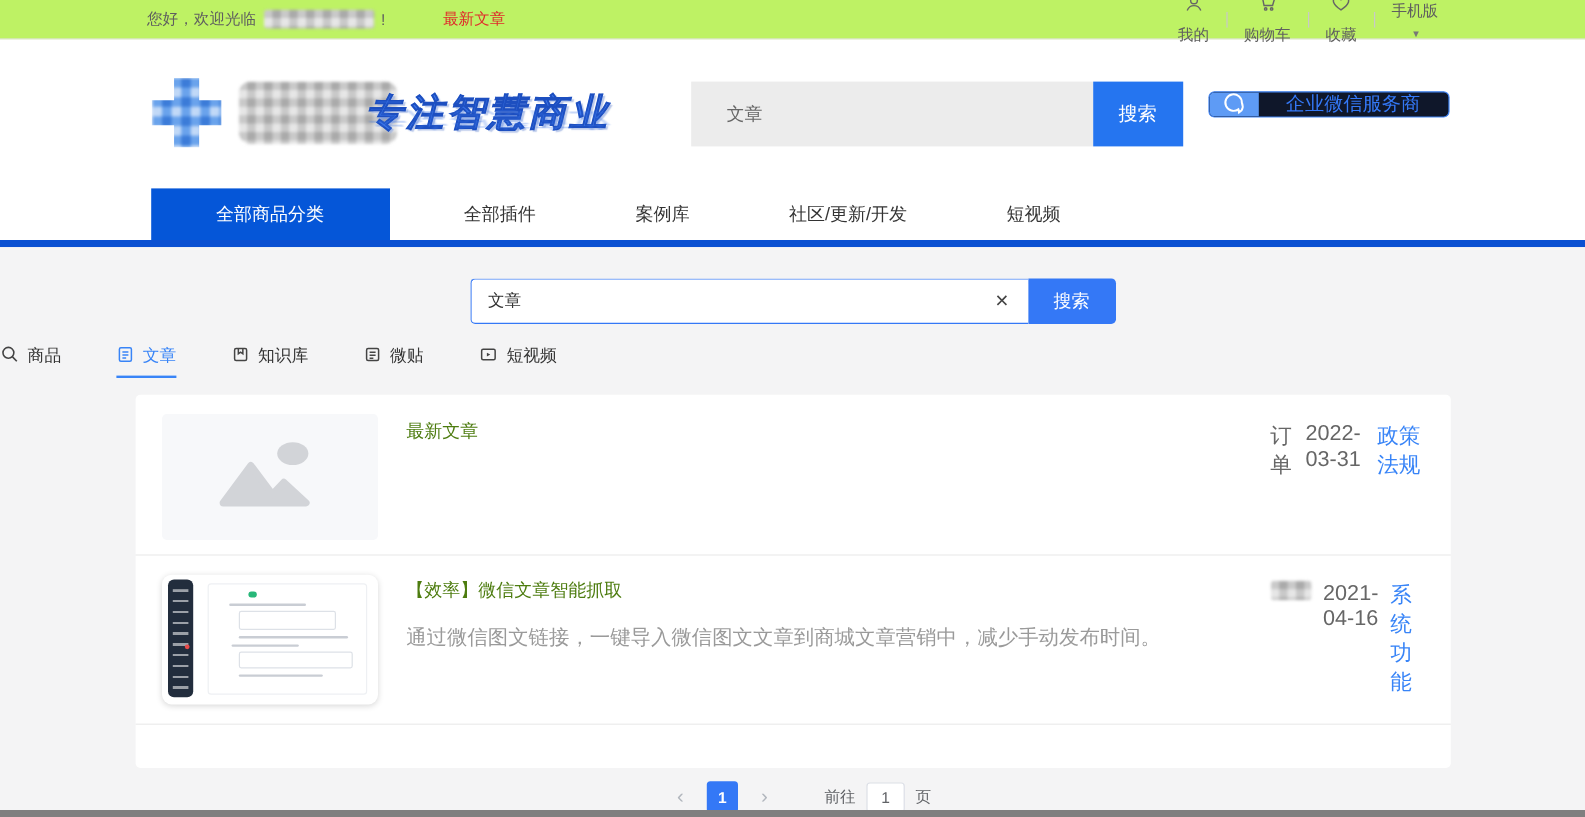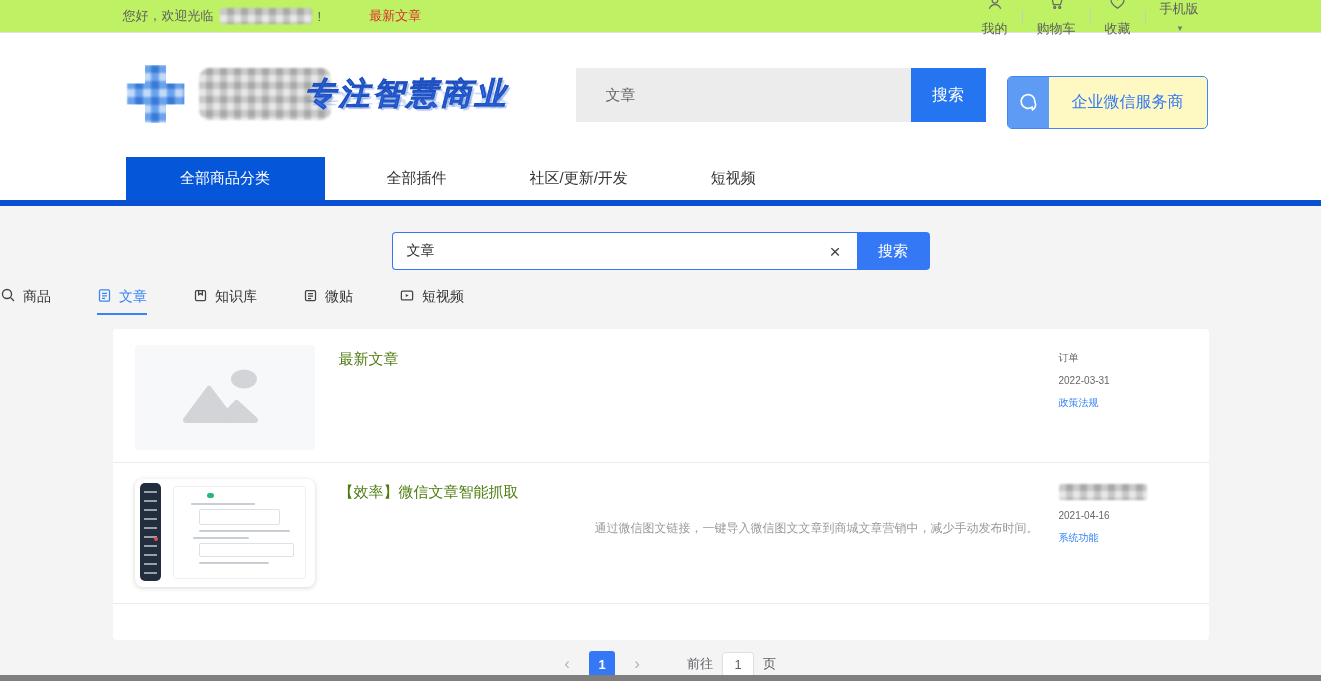--- a/index.html
+++ b/index.html
@@ -64,22 +64,22 @@
   .header-search { position: absolute; left: 463px; top: 35px; width: 410px; height: 54px; display: flex; }
   .header-search input {
     flex: 1; border: none; outline: none; background: #ececec;
     padding-left: 30px; font-size: 15px; color: #666;
   }
   .header-search button {
     width: 75px; background: #2575f0; color: #fff; border: none;
     font-size: 16px; cursor: pointer; font-family: inherit;
   }
   .wecom-btn {
-    position: absolute; right: 1px; top: 43px; width: 201px; height: 53px;
-    background: #fef9c3; border: 1px solid #4285f4; border-radius: 5px;
+    position: absolute; right: 1px; top: 43px; width: 201px; height: 22px;
+    background: #0f172a; border: 1px solid #4285f4; border-radius: 5px;
     display: flex; align-items: stretch; cursor: pointer; overflow: hidden;
   }
   .wecom-icon { width: 41px; background: #5e9bf5; display: flex; align-items: center; justify-content: center; }
   .wecom-label { flex: 1; display: flex; align-items: center; justify-content: center; color: #3478f6; font-size: 16px; }
 
   
   .nav { height: 43px; background: #fff; }
   .nav .inner { height: 100%; display: flex; align-items: stretch; padding-left: 13px; gap: 41px; }
   .nav-item { display: flex; align-items: center; padding: 0 21px; font-size: 15px; color: #333; cursor: pointer; }
   .nav-item.active { width: 199px; padding: 0; justify-content: center; background: #0556d8; color: #fff; }
@@ -108,22 +108,22 @@
 
   .results-card { width: 1096px; margin: 14px auto 0; background: #fff; border-radius: 4px; padding-bottom: 36px; }
   .result-row { display: flex; padding: 16px 22px 12px 22px; border-bottom: 1px solid #ebebeb; }
   .result-row.r2 { padding: 15px 22px; }
   .thumb1 {
     width: 180px; height: 105px; background: #f7f8fa; border-radius: 4px;
     display: flex; align-items: center; justify-content: center; flex-shrink: 0;
   }
   .result-body { flex: 1; padding: 5px 20px 0 24px; }
   .result-title { font-size: 15px; color: #4d7c0f; cursor: pointer; }
-  .result-desc { font-size: 12px; color: #9a9a9a; margin-top: 17px; line-height: 1.5; text-align: right; }
-  .result-meta { width: 128px; flex-shrink: 0; padding-top: 6px; font-size: 10px; color: #666; display: flex; flex-direction: column; gap: 10px; align-items: flex-start; }
+  .result-desc { font-size: 17px; color: #9a9a9a; margin-top: 17px; line-height: 1.5; }
+  .result-meta { width: 128px; flex-shrink: 0; padding-top: 6px; font-size: 18px; color: #666; display: flex; flex-direction: row; gap: 10px; align-items: flex-start; }
   .meta-link { color: #3884f7; cursor: pointer; }
   .masked-author { width: 88px; height: 16px; }
 
   
   .thumb2 { width: 180px; height: 110px; position: relative; flex-shrink: 0; }
   .t2-win { position: absolute; left: 0; top: 1px; width: 180px; height: 108px; background: #fff; border-radius: 8px; box-shadow: 0 1px 5px rgba(0,0,0,.16); }
   .t2-side { position: absolute; left: 5px; top: 5px; width: 21px; height: 98px; background: #222d3d; border-radius: 5px; overflow: hidden; }
   .t2-side::before {
     content: ""; position: absolute; left: 4px; right: 4px; top: 8px; bottom: 6px;
     background: repeating-linear-gradient(to bottom, rgba(255,255,255,.55) 0 2px, transparent 2px 9px);
@@ -210,20 +210,21 @@
       </span>
       <span class="wecom-label">企业微信服务商</span>
     </div>
   </div>
 </div>
 
 <div class="nav">
   <div class="inner">
     <div class="nav-item active">全部商品分类</div>
     <div class="nav-item">全部插件</div>
+    <div class="nav-item">案例库</div>
     <div class="nav-item">社区/更新/开发</div>
     <div class="nav-item">短视频</div>
   </div>
 </div>
 <div class="blue-divider"></div>
 
 <div class="main">
 
   <div class="search-row">
     <div class="search-box">

